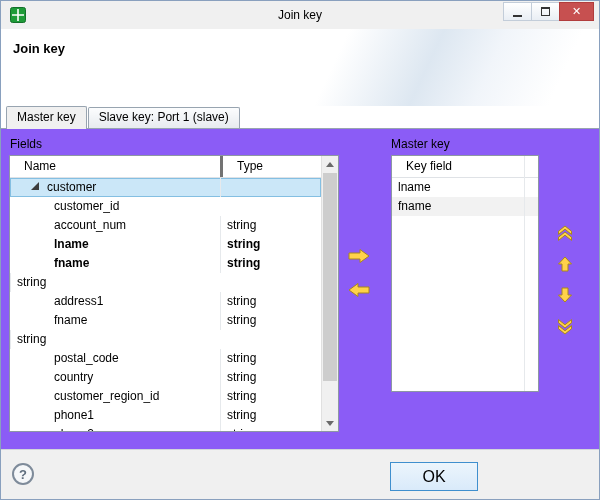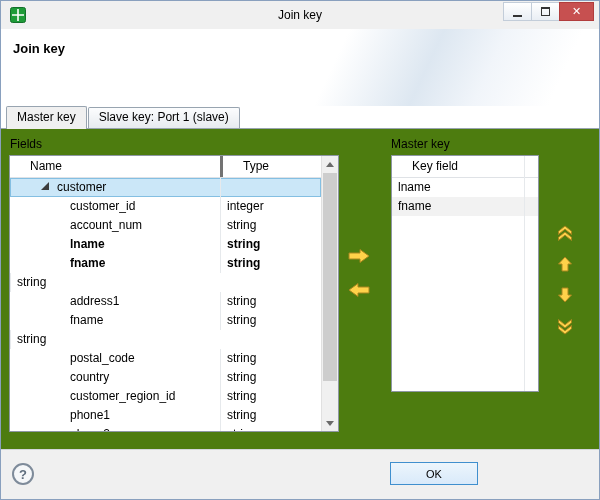--- a/index.html
+++ b/index.html
@@ -22,34 +22,34 @@
   .header{position:absolute;top:28px;left:0;right:0;height:77px;
     background:linear-gradient(115deg,#ffffff 55%,#dde7f1 70%,#f1f5fa 80%,#ffffff 92%)}
   .header-title{position:absolute;left:12px;top:12px;font-weight:bold;font-size:13px}
 
   
   .tabs{position:absolute;top:105px;left:0;right:0;height:23px;background:#fff;display:flex;align-items:flex-end;padding-left:5px;border-bottom:1px solid #98a4b0}
   .tab{height:21px;line-height:19px;padding:0 10px;border:1px solid #98a4b0;border-bottom:none;border-radius:2px 2px 0 0;background:linear-gradient(#fcfdfe,#e7ebef);margin-right:1px;cursor:default;white-space:nowrap}
   .tab.active{height:23px;line-height:21px;margin-bottom:-1px;background:#f0f0f0}
 
   
-  .content{position:absolute;top:128px;left:0;right:0;height:322px;background:#4d7c0f}
+  .content{position:absolute;top:128px;left:0;right:0;height:322px;background:#8b5cf6}
   .fields-label{position:absolute;left:9px;top:8px}
   .masterkey-label{position:absolute;left:390px;top:8px}
 
   .table-fields{position:absolute;left:8px;top:26px;width:330px;height:277px;background:#fff;border:1px solid #8d97a3;overflow:hidden}
   .t-inner{position:absolute;top:0;left:0;right:17px;bottom:0;overflow:hidden}
   .thead{display:flex;height:22px;border-bottom:1px solid #dfe2e6;background:#fff}
-  .th{line-height:21px;padding-left:20px;white-space:nowrap}
+  .th{line-height:21px;padding-left:14px;white-space:nowrap}
   .th.name{width:210px}
   .th.type{flex:1;border-left:3px solid #737373}
   .row{display:flex;height:19px}
   .cell{line-height:19px;white-space:nowrap;overflow:hidden}
-  .cell.name{width:210px;padding-left:60px}
-  .row.parent .cell.name{padding-left:16px;display:flex;align-items:flex-start}
+  .cell.name{width:210px;padding-left:44px}
+  .row.parent .cell.name{padding-left:6px;display:flex;align-items:flex-start}
   .cell.type{flex:1;border-left:1px solid #e6e9ec;padding-left:6px}
   .row.selected{background:#cbe7f8;box-shadow:inset 0 0 0 1px #84bfe2}
   .row.bold{font-weight:bold}
   .expander{width:10px;height:10px;margin:0 7px 0 14px;display:inline-block}
 
   .vscroll{position:absolute;top:0;right:0;bottom:0;width:17px;background:#f0f0f0;border-left:1px solid #e0e0e0}
   .vs-btn{position:absolute;left:0;width:16px;height:16px;display:flex;align-items:center;justify-content:center}
   .vs-up{top:0}
   .vs-down{bottom:0}
   .vs-thumb{position:absolute;left:1px;width:14px;top:17px;height:208px;background:#cdcdcd}
@@ -64,21 +64,21 @@
 
   .transfer{position:absolute;left:345px;top:119px}
   .tr-btn{display:block;width:26px;height:18px;margin-bottom:16px;background:none;border:none;cursor:pointer;padding:0}
 
   .reorder{position:absolute;left:551px;top:94px;display:flex;flex-direction:column;gap:11px}
   .ro-btn{width:26px;height:20px;display:flex;align-items:center;justify-content:center;background:none;border:none;cursor:pointer;padding:0}
 
   
   .footer{position:absolute;left:0;right:0;bottom:0;height:50px;border-top:1px solid #d2d6da;background:#f0f0f0}
   .help-btn{position:absolute;left:11px;top:13px;width:22px;height:22px;border-radius:50%;border:2px solid #7e8b9a;color:#5f6e7e;font-weight:bold;font-size:13px;display:flex;align-items:center;justify-content:center;background:#f5f7f9;cursor:pointer}
-  .btn{position:absolute;top:12px;width:88px;height:23px;font-size:11px;font-family:inherit;border:1px solid #ababab;background:linear-gradient(#f3f3f3,#e7e7e7);cursor:pointer}
+  .btn{position:absolute;top:12px;width:88px;height:29px;font-size:16px;font-family:inherit;border:1px solid #ababab;background:linear-gradient(#f3f3f3,#e7e7e7);cursor:pointer}
   .btn.ok{right:121px;border-color:#3f8fce;background:linear-gradient(#ecf5fc,#d9eafa)}
   .btn.cancel{right:21px;width:90px}
 </style>
 </head>
 <body>
 
 <div class="window">
 
   <div class="titlebar">
     <span class="app-icon">
@@ -127,21 +127,20 @@
                 <svg width="10" height="10" viewBox="0 0 10 10">
                     <polygon points="9,1 9,9 1,9" fill="#3c3c3c"></polygon>
                   </svg>
               </span>
               <span>customer</span>
             </span>
             <span class="cell type"></span>
           </div>
           <div class="row child">
               <span class="cell name">customer_id</span>
-              <span class="cell type">integer</span>
             </div>
           <div class="row child">
               <span class="cell name">account_num</span>
               <span class="cell type">string</span>
             </div>
           <div class="row child bold">
               <span class="cell name">lname</span>
               <span class="cell type">string</span>
             </div>
           <div class="row child bold">

